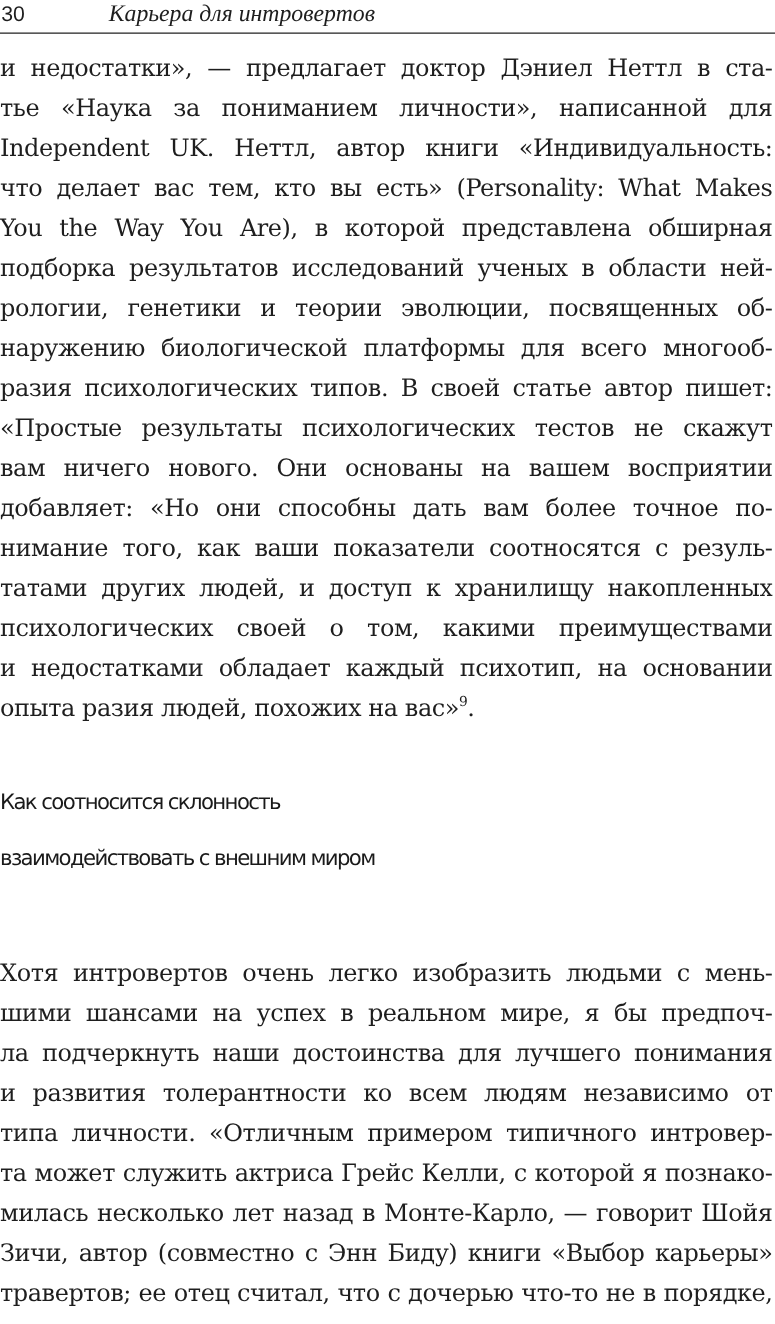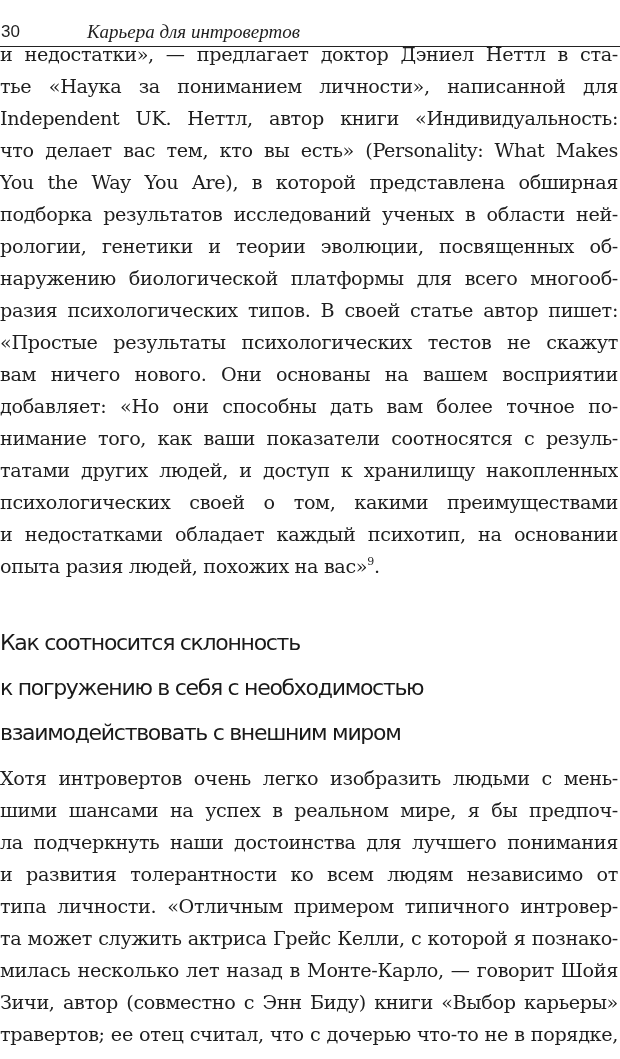--- a/index.html
+++ b/index.html
@@ -17,21 +17,20 @@
     .running-header {
       position: absolute;
       left: 0;
       top: 0;
       width: 620px;
       height: 26px;
       border-bottom: 1.5px solid #222;
       font-family: "Liberation Serif", serif;
       font-size: 19px;
       line-height: 24px;
-      margin-top: 20px;
     }
     .page-number {
       position: absolute;
       left: 1px;
       top: 0;
       font-family: "Liberation Sans", sans-serif;
       font-size: 17px;
     }
     .running-title {
       position: absolute;
@@ -64,21 +63,21 @@
       font-size: 11px;
       vertical-align: 8px;
       line-height: 0;
     }
     .heading {
       position: absolute;
       left: 0;
       top: 620px;
       width: 620px;
       font-family: "DejaVu Sans", sans-serif;
-      font-size: 22px;
+      font-size: 17px;
       letter-spacing: -1.3px;
       color: #1a1a1a;
     }
     .heading .hline {
       display: block;
       height: 45px;
       line-height: 45px;
       white-space: nowrap;
     }
   </style>
@@ -105,21 +104,20 @@
   <span class="line">добавляет: «Но они способны дать вам более точное по-</span>
   <span class="line">нимание того, как ваши показатели соотносятся с резуль-</span>
   <span class="line">татами других людей, и доступ к хранилищу накопленных</span>
   <span class="line">психологических своей о том, какими преимуществами</span>
   <span class="line">и недостатками обладает каждый психотип, на основании</span>
   <span class="line last"><span>опыта разия людей, похожих на вас»</span><span class="sup">9</span><span>.</span></span>
 </div>
 
 <div class="heading">
   <span class="hline">Как соотносится склонность</span>
-  <span class="hline">к погружению в себя с необходимостью</span>
   <span class="hline">взаимодействовать с внешним миром</span>
 </div>
 
 <div class="body-block" style="top:763px;">
   <span class="line">Хотя интровертов очень легко изобразить людьми с мень-</span>
   <span class="line">шими шансами на успех в реальном мире, я бы предпоч-</span>
   <span class="line">ла подчеркнуть наши достоинства для лучшего понимания</span>
   <span class="line">и развития толерантности ко всем людям независимо от</span>
   <span class="line">типа личности. «Отличным примером типичного интровер-</span>
   <span class="line">та может служить актриса Грейс Келли, с которой я познако-</span>

